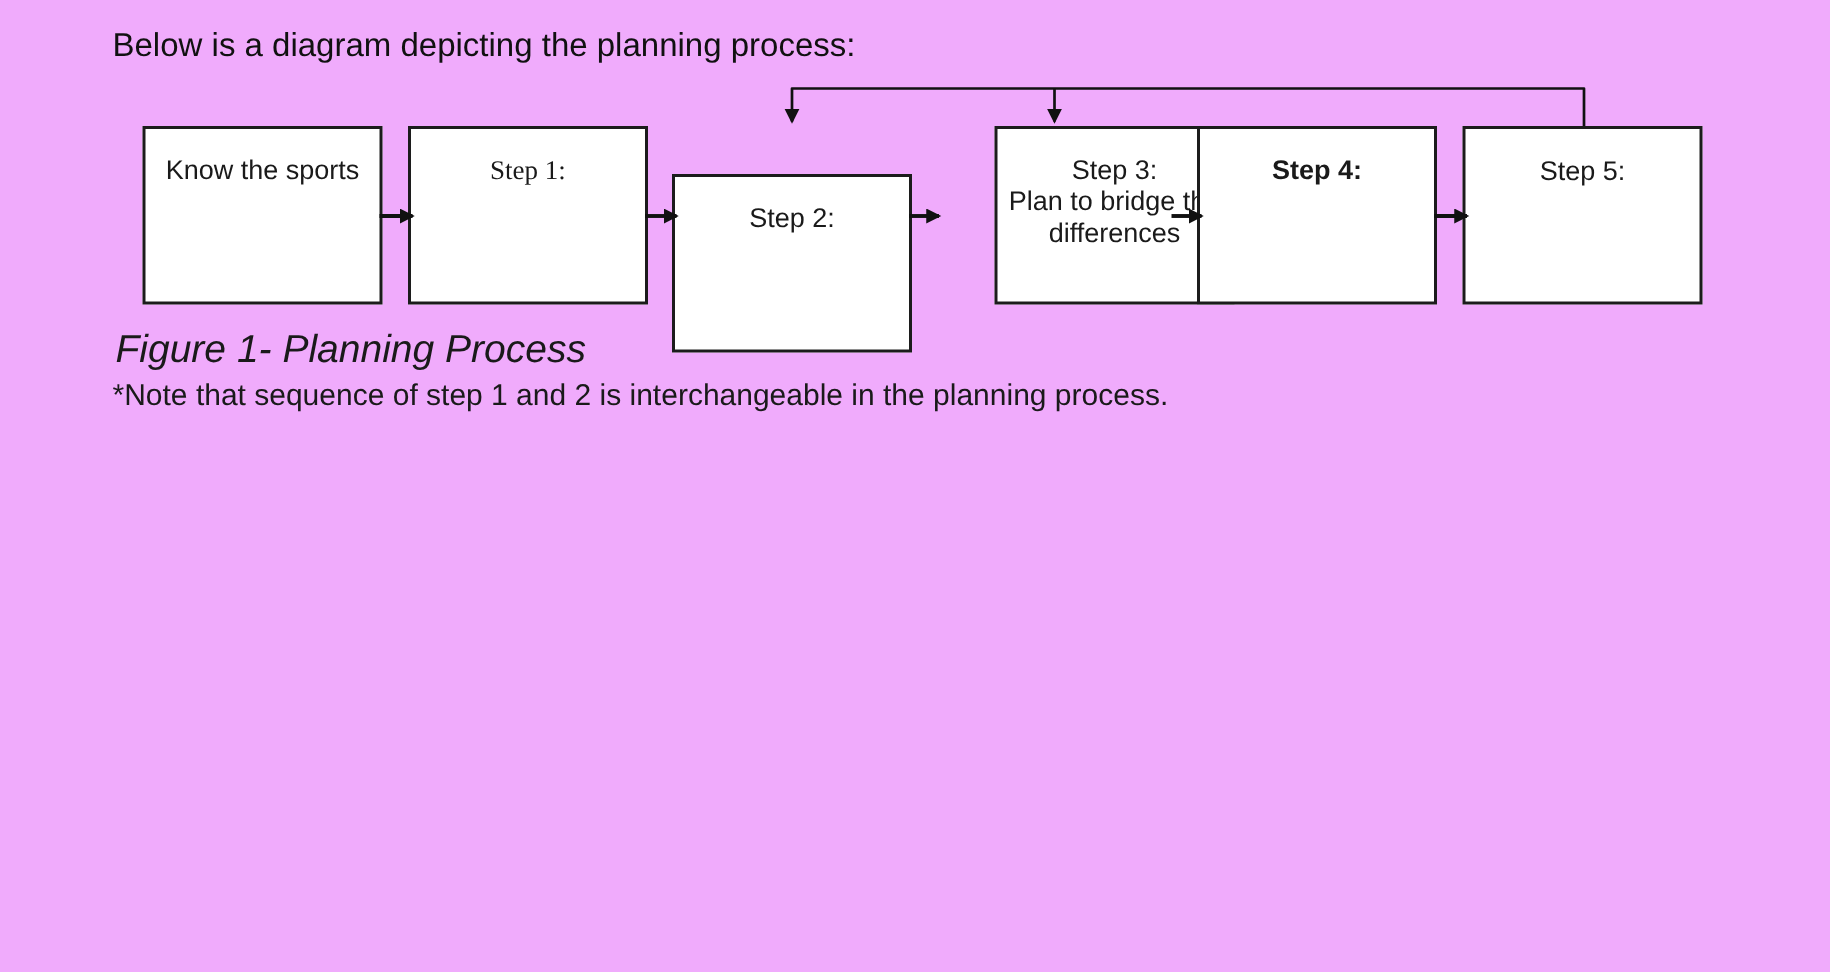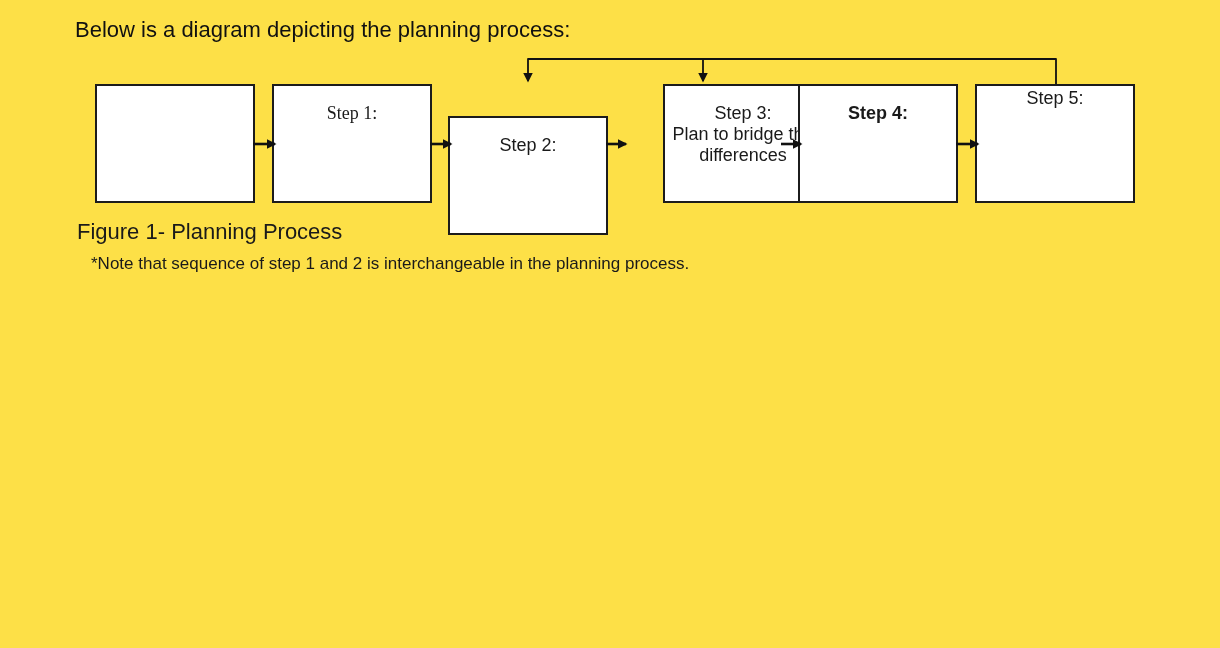--- a/index.html
+++ b/index.html
@@ -1,20 +1,20 @@
 <!DOCTYPE html>
 <html><head>
 <meta charset="utf-8">
 <style>
   html, body { margin: 0; padding: 0; background: #ffffff; }
   .page {
     position: relative;
     width: 1220px;
     height: 648px;
-    background: #fde047;
+    background: #f0abfc;
     font-family: "Liberation Sans", sans-serif;
     color: #1a1a1a;
     overflow: hidden;
   }
   .title {
     position: absolute;
     left: 75px;
     top: 17px;
     font-size: 22px;
     line-height: 26px;
@@ -27,63 +27,65 @@
     width: 160px;
     height: 119px;
     box-sizing: border-box;
     border: 2px solid #1c1c1c;
     background: #ffffff;
     text-align: center;
     font-size: 18px;
     line-height: 21px;
     padding: 17px 2px 0 2px;
   }
-  .step-box.label-top { padding-top: 2px; }
+  .step-box.label-top { padding-top: 18px; }
   .step-box .label { display: block; }
   .step-box .sub { display: block; }
   .box-0 { left:  95px; }
   .box-1 { left: 272px; font-family: Liberation Serif, serif; }
   .box-2 { left: 448px; margin-top: 32px; }
   .box-3 { left: 623px; margin-left: 40px; }
   .box-4 { left: 798px; font-weight: bold; }
   .box-5 { left: 975px; }
   .arrow-layer {
     position: absolute;
     left: 0; top: 0;
     width: 1220px;
     height: 648px;
     pointer-events: none;
   }
   .caption {
     position: absolute;
     left: 77px;
     top: 219px;
-    font-size: 22px;
+    font-size: 26px;
     line-height: 26px;
+    font-style: italic;
     white-space: nowrap;
   }
   .note {
     position: absolute;
-    left: 91px;
+    left: 75px;
     top: 251px;
-    font-size: 17px;
+    font-size: 20px;
     line-height: 26px;
     white-space: nowrap;
   }
 </style>
 </head>
 <body>
 
 <div class="page">
 
   <div class="title">Below is a diagram depicting the planning process:</div>
 
   <div>
 
     <div class="step-box box-0">
+      <span class="sub">Know the sports</span>
     </div>
 
     <div class="step-box box-1">
       <span class="label">Step 1:</span>
       <span class="sub"></span>
     </div>
 
     <div class="step-box box-2">
       <span class="label">Step 2:</span>
       <span class="sub"></span>

